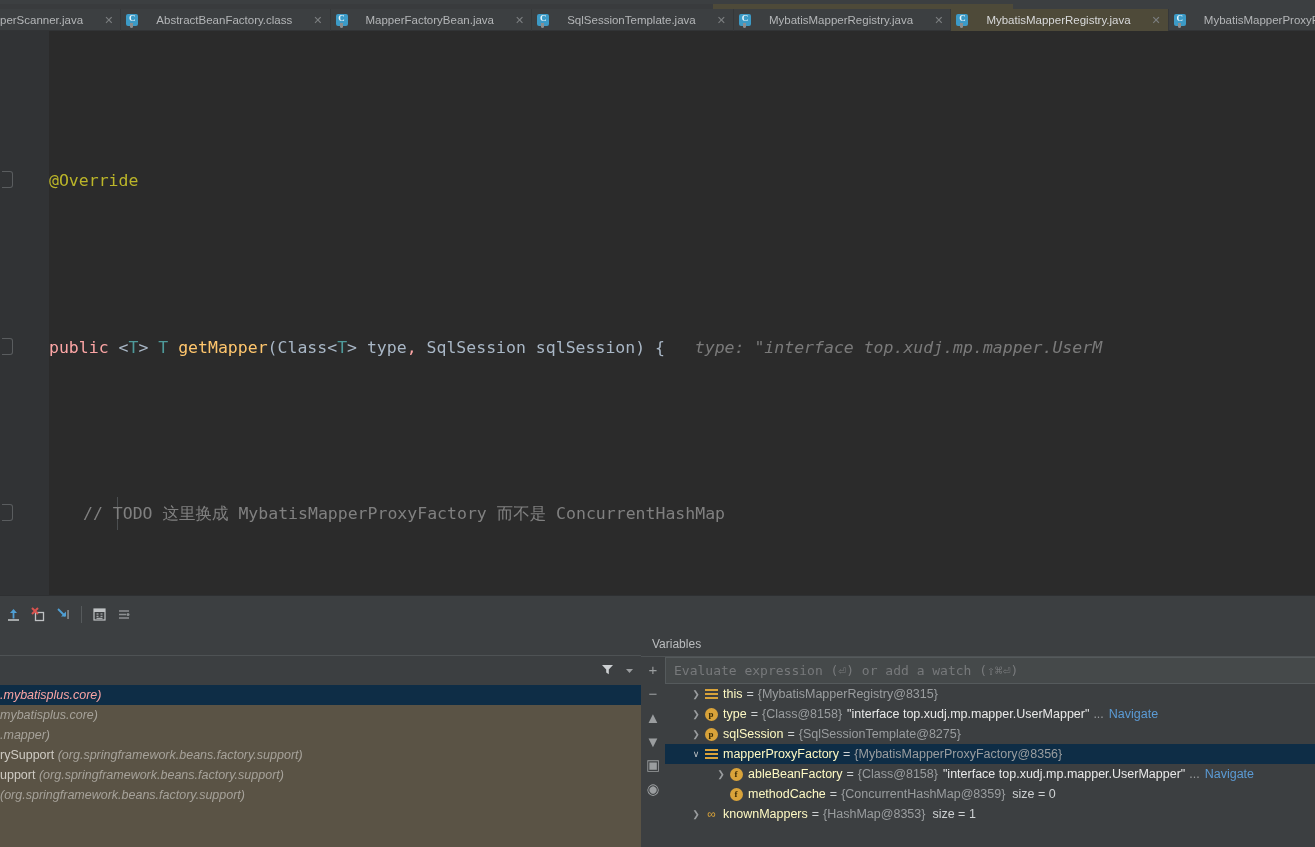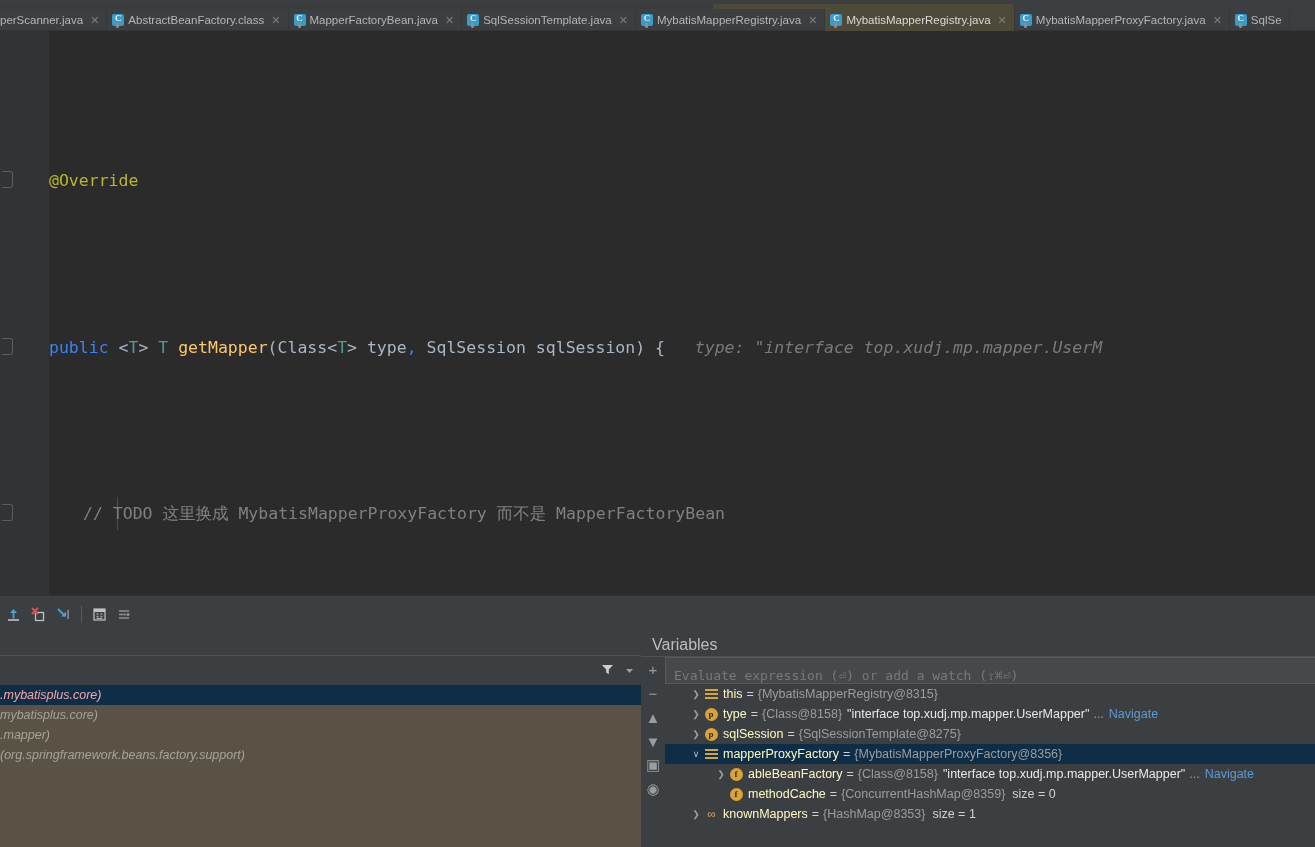--- a/index.html
+++ b/index.html
@@ -17,21 +17,21 @@
   .top-strip .seg-right  { position:absolute; left:1013px; top:4px; width:302px; height:5px; background:#3c3f41; }
   .top-strip .hairline   { position:absolute; left:0; top:4px; width:713px; height:5px; background:#393b3d; }
 
   
   .tabbar {
     position:absolute; left:0; top:9px; width:1315px; height:22px;
     background:#3c3f41; display:flex; align-items:stretch;
     border-bottom:1px solid #323436;
   }
   .tab {
-    display:flex; align-items:center; gap:4px;
+    display:flex; align-items:center; gap:18px;
     padding:0 7px 0 5px; height:22px;
     font-size:11.5px; color:#b4b6b8; white-space:nowrap;
     border-right:1px solid #353739;
   }
   .tab.active { background:#4e4a39; color:#d8d9da;justify-content:space-between; }
   .tab .close { color:#7c7f81; font-size:11px; margin-left:3px; }
   .tab .jicon {
     position:relative; width:12px; height:12px; flex:0 0 12px;
     border-radius:2px; background:#3c9ac6;
     display:inline-block;
@@ -63,21 +63,21 @@
   .line { position:relative; height:33.3px; padding-left:0; }
   .line .txt { position:absolute; left:49px; top:0; white-space:pre; }
 
   .fold {
     position:absolute; left:2px; top:7px; width:11px; height:17px;
     border:1px solid #5a5d5f; border-left:none; border-radius:0 3px 3px 0;
   }
   .indent-guide { position:absolute; top:0; width:1px; height:33.3px; background:#4b4e50; }
 
   
-  .kw   { color:#3b82f6; }
+  .kw   { color:#fca5a5; }
   .ann  { color:#bbb529; }
   .mth  { color:#ffc66d; }
   .type { color:#a9b7c6; }
   .gen  { color:#4e9a9a; }
   .cmt  { color:#808080; }
   .hint { color:#7a7a7a; font-style:italic; }
 
   
   .dbg-toolbar {
     position:absolute; left:0; top:595px; width:1315px; height:37px;
@@ -106,30 +106,30 @@
   .frame-row .cls { font-style:normal; color:#cfcbc3; }
   .frame-row.selected .cls { color:#ffffff; }
 
   
   .vars-panel {
     position:absolute; left:641px; top:632px; width:674px; height:215px;
     background:#3c3f41;
   }
   .vars-header {
     height:25px; line-height:25px; padding-left:11px;
-    font-size:16px; color:#bbbdbf; border-bottom:1px solid #4e5254;
+    font-size:12px; color:#bbbdbf; border-bottom:1px solid #4e5254;
   }
   .vars-railcol {
     position:absolute; left:0; top:25px; width:24px; height:190px; background:#3c3f41;
   }
   .rail-btn { width:24px; height:24px; display:flex; align-items:center; justify-content:center; color:#9a9d9f; font-size:15px; }
   .watch-bar {
     position:absolute; left:24px; top:25px; width:650px; height:27px;
     background:#45494a; border:1px solid #555a5c; border-right:none;
-    display:flex; align-items:flex-end; padding-left:8px;
+    display:flex; align-items:center; padding-left:8px;
   }
   .watch-bar .ph {
     font-family:"DejaVu Sans Mono", monospace; font-size:13px; color:#77797b;
   }
   .vars-tree { position:absolute; left:24px; top:52px; width:650px; height:163px; overflow:hidden; }
   .vrow {
     height:20px; line-height:20px; font-size:12.5px; color:#bbbdbf;
     white-space:nowrap; display:flex; align-items:center;
   }
   .vrow.selected { background:#0e2d46; }
@@ -223,21 +223,21 @@
       
       <div class="line">
         <span class="fold"></span>
         <span class="txt"><span class="kw">public</span> &lt;<span class="gen">T</span>&gt; <span class="gen">T</span> <span class="mth">getMapper</span>(<span class="type">Class</span>&lt;<span class="gen">T</span>&gt; <span class="type">type</span><span class="kw">,</span> <span class="type">SqlSession</span> <span class="type">sqlSession</span>) {<span class="hint">   type: "interface top.xudj.mp.mapper.UserM</span></span>
       </div>
 
       
       <div class="line">
         <span class="fold"></span>
         <span class="indent-guide" style="left:117px"></span>
-        <span class="txt" style="left:83px"><span class="cmt">// TODO 这里换成 MybatisMapperProxyFactory 而不是 MapperFactoryBean</span></span>
+        <span class="txt" style="left:83px"><span class="cmt">// TODO 这里换成 MybatisMapperProxyFactory 而不是 ConcurrentHashMap</span></span>
       </div>
 
       
       
 
       
       
 
       
       
@@ -323,20 +323,22 @@
       <span>
         <svg width="11" height="11" viewBox="0 0 11 11">
             <path d="M2 4 L5.5 8 L9 4 Z" fill="#9a9d9f"></path>
           </svg>
       </span>
     </div>
     <div class="frames-list" id="frames-list">
         <div class="frame-row selected"><span class="cls"></span><span>.mybatisplus.core)</span></div>
         <div class="frame-row"><span class="cls"></span><span>mybatisplus.core)</span></div>
         <div class="frame-row"><span class="cls"></span><span>.mapper)</span></div>
+        <div class="frame-row"><span class="cls">rySupport</span><span> (org.springframework.beans.factory.support)</span></div>
+        <div class="frame-row"><span class="cls">upport</span><span> (org.springframework.beans.factory.support)</span></div>
         <div class="frame-row"><span class="cls"></span><span> (org.springframework.beans.factory.support)</span></div>
       </div>
   </div>
 
   <div class="panel-divider"></div>
 
   <div class="vars-panel">
     <div class="vars-header">Variables</div>
     <div class="vars-railcol" id="vars-rail">
         <div class="rail-btn">+</div>

